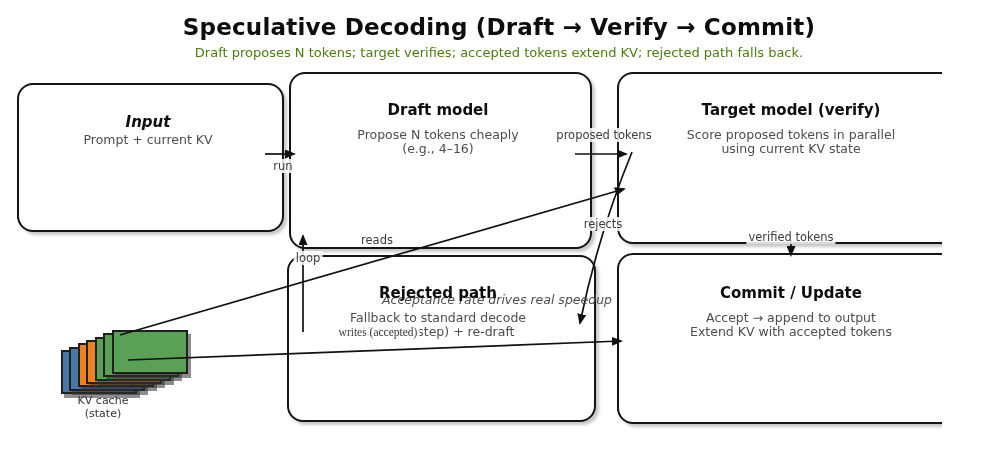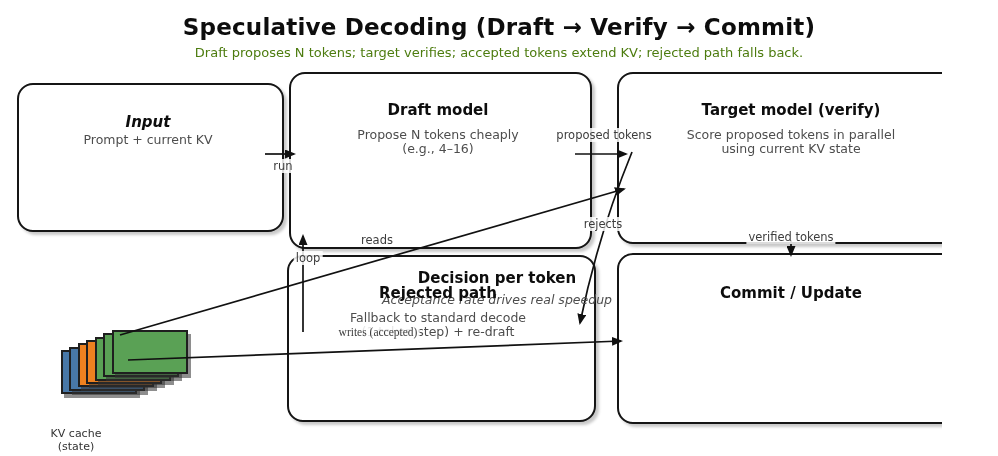--- a/index.html
+++ b/index.html
@@ -50,41 +50,44 @@
     <div>Propose N tokens cheaply</div>
     <div>(e.g., 4–16)</div>
   </div>
 
   <div class="abs ctr node-title" style="left:791px;top:110px;">Target model (verify)</div>
   <div class="abs ctr node-body" style="left:791px;top:141px;">
     <div>Score proposed tokens in parallel</div>
     <div>using current KV state</div>
   </div>
 
-  <div class="abs ctr node-title" style="left:497px;top:278px;">Decision per token</div>
   <div class="abs ctr node-body" style="left:497px;top:300px;font-style:italic;">Acceptance rate drives real speedup</div>
 
   <div class="abs ctr node-title" style="left:438px;top:293px;">Rejected path</div>
   <div class="abs ctr node-body" style="left:438px;top:324px;">
     <div>Fallback to standard decode</div>
     <div>(1 token step) + re-draft</div>
   </div>
 
   <div class="abs ctr node-title" style="left:791px;top:293px;">Commit / Update</div>
+  <div class="abs ctr node-body" style="left:791px;top:324px;">
+    <div>Accept → append to output</div>
+    <div>Extend KV with accepted tokens</div>
+  </div>
 
   <div id="kv-stack">
       <div class="kv-card" style="left: 61px; top: 350px; background: rgb(72, 120, 168); z-index: 2;"></div>
       <div class="kv-card" style="left: 69px; top: 347px; background: rgb(72, 120, 168); z-index: 2;"></div>
       <div class="kv-card" style="left: 78px; top: 343px; background: rgb(238, 129, 32); z-index: 2;"></div>
       <div class="kv-card" style="left: 86px; top: 340px; background: rgb(238, 129, 32); z-index: 2;"></div>
       <div class="kv-card" style="left: 95px; top: 337px; background: rgb(90, 161, 85); z-index: 2;"></div>
       <div class="kv-card" style="left: 103px; top: 333px; background: rgb(90, 161, 85); z-index: 2;"></div>
       <div class="kv-card" style="left: 112px; top: 330px; background: rgb(90, 161, 85); z-index: 2;"></div>
     </div>
-  <div class="abs ctr kv-label" style="left:76px;top:407px;margin-top:33px;">
+  <div class="abs ctr kv-label" style="left:103px;top:407px;">
     <div>KV cache</div>
     <div>(state)</div>
   </div>
 
   <svg id="arrows" width="998" height="456" viewBox="0 0 998 456">
     <defs>
       <marker id="ah" markerWidth="11" markerHeight="9" refX="9" refY="4.5" orient="auto" markerUnits="userSpaceOnUse">
         <path d="M0,0 L11,4.5 L0,9 z" fill="#111111"></path>
       </marker>
     </defs>

